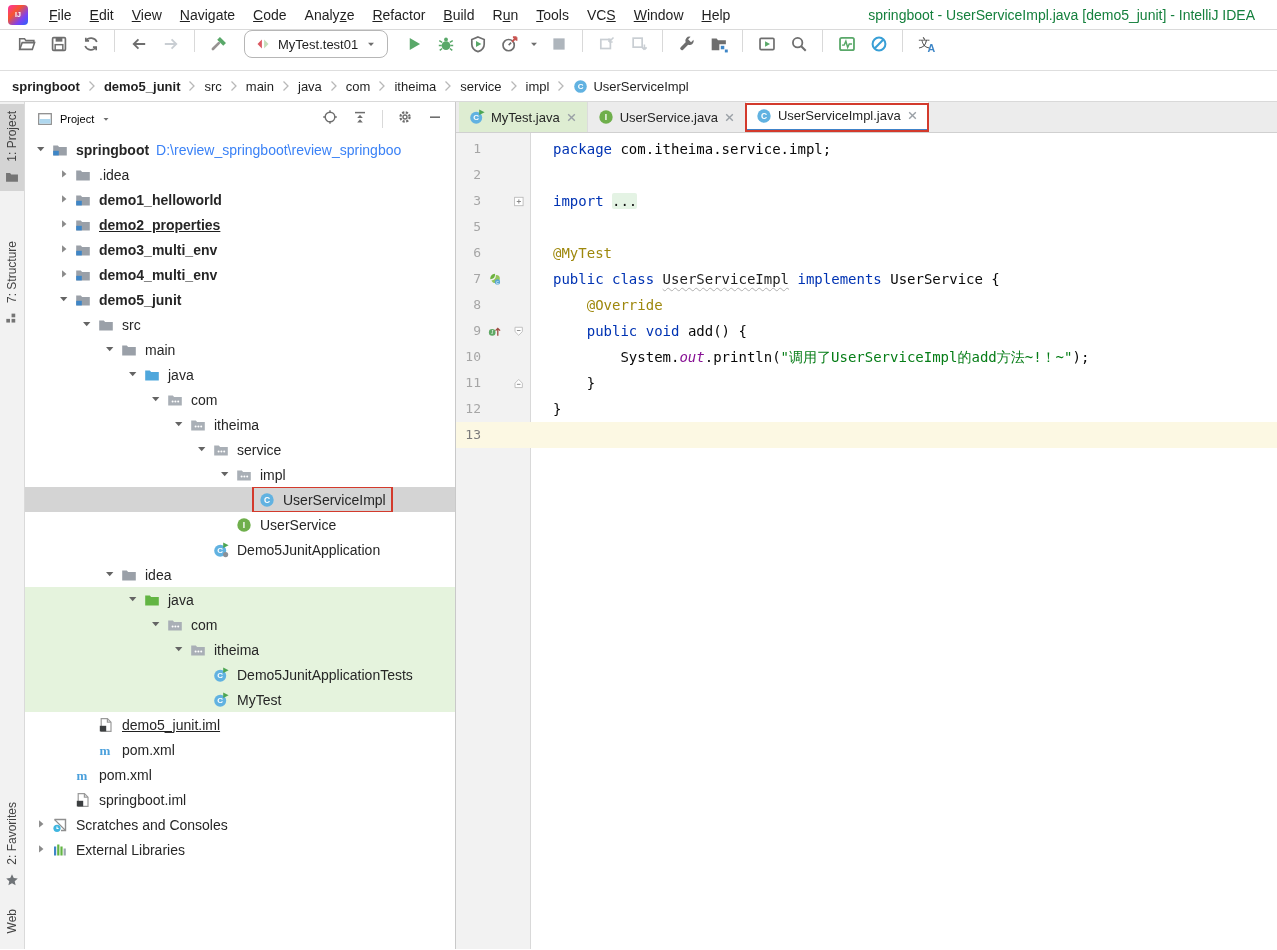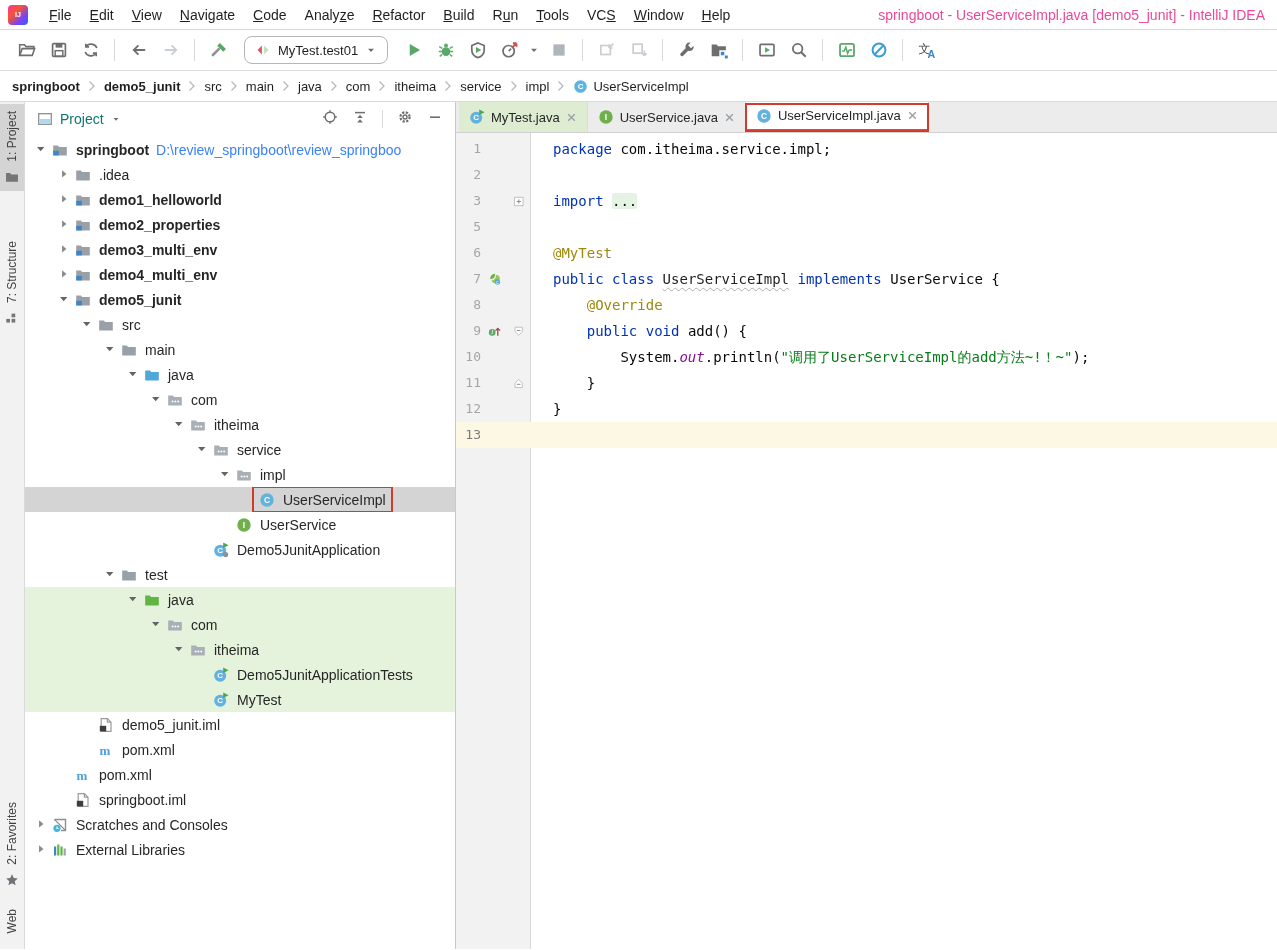--- a/index.html
+++ b/index.html
@@ -7,24 +7,24 @@
        font-family:"Liberation Sans",sans-serif;font-size:14px;}
   .icon{display:inline-flex;align-items:center;justify-content:center;line-height:0}
 
   
   .titlebar{height:30px;display:flex;align-items:center;padding-left:8px;
             border-bottom:1px solid #dadada;box-sizing:border-box;background:#fff}
   .logo{width:20px;height:20px;border-radius:4px;flex:none;margin-right:12px;
         background:linear-gradient(135deg,#fc31a8 0%,#f7542e 35%,#7a42f4 70%,#2a65f8 100%);
         color:#fff;font-size:7px;font-weight:bold;display:flex;align-items:center;justify-content:center}
   .menu-item{padding:0 9px;font-size:14px;cursor:default;white-space:nowrap}
-  .win-title{margin-left:auto;margin-right:12px;color:#ec4899;font-size:14px;white-space:nowrap}
+  .win-title{margin-left:auto;margin-right:22px;color:#15803d;font-size:14px;white-space:nowrap}
 
   
-  .toolbar{height:41px;display:flex;align-items:center;padding-left:12px;gap:3px;
+  .toolbar{height:41px;display:flex;align-items:flex-start;padding-left:12px;gap:3px;
            border-bottom:1px solid #dedede;box-sizing:border-box;background:#fff}
   .tb-btn{width:29px;height:28px;display:flex;align-items:center;justify-content:center;border-radius:3px}
   .tb-sep{width:1px;height:22px;background:#d9d9d9;margin:0 6px;flex:none}
   .run-config{display:flex;align-items:center;border:1px solid #b6b6b6;border-radius:8px;
               height:26px;padding:0 10px;margin:0 8px;gap:7px;background:#fff}
   .run-config .rc-label{font-size:13px;color:#1f1f1f}
 
   
   .breadcrumbs{height:31px;display:flex;align-items:center;padding-left:10px;gap:6px;
                font-size:13px;border-bottom:1px solid #d9d9d9;box-sizing:border-box;background:#fff}
@@ -36,21 +36,21 @@
   .stripe{width:25px;flex:none;background:#f2f2f2;border-right:1px solid #dadada;
           position:relative;box-sizing:border-box}
   .stripe-block{position:absolute;left:0;width:24px;display:flex;flex-direction:column;
                 align-items:center;gap:8px;padding:7px 0}
   .stripe-block.active{background:#d4d4d4}
   .vlabel{writing-mode:vertical-rl;transform:rotate(180deg);font-size:12px;color:#424242;white-space:nowrap}
 
   .project{width:431px;flex:none;display:flex;flex-direction:column;background:#fff;
            border-right:1px solid #c9c9c9;box-sizing:border-box}
   .pheader{height:33px;flex:none;display:flex;align-items:center;padding:0 12px 0 12px;gap:7px}
-  .pheader .ptitle{font-size:14px;color:#0f766e}
+  .pheader .ptitle{font-size:11px;color:#000000}
   .ph-right{margin-left:auto;display:flex;align-items:center;gap:14px}
   .ph-sep{width:1px;height:18px;background:#d9d9d9}
   .ptree{flex:1;overflow:hidden;font-size:14px;padding-top:2px}
   .trow{height:25px;display:flex;align-items:center;white-space:nowrap;overflow:hidden}
   .trow.selected{background:#d4d4d4}
   .trow.green{background:#e5f3dd}
   .trow.yellow{background:#f9f7df}
   .t-arrow{width:13px;flex:none;display:flex;justify-content:center}
   .ticon{width:16px;height:16px;margin:0 8px 0 4px;flex:none}
   .tcontent{position:relative;display:flex;align-items:center;height:25px}
@@ -516,21 +516,21 @@
             <span class="tcontent">
               <span class="icon ticon">
                 <svg width="16" height="16" viewBox="0 0 16 16">
                   <path d="M1.2 13.4 V3.4 h4.6 l1.3 1.7 h7.7 v8.3 z" fill="#9AA0A8"></path>
                   <rect x="1.2" y="8.8" width="5.6" height="4.6" fill="#3E86C7"></rect>
                 </svg>
               </span>
               <span class="tlabel">demo1_helloworld</span>
             </span>
           </div>
-          <div class="trow bold" style="padding-left: 33px;">
+          <div class="trow bold" style="padding-left: 33px; text-decoration: underline;">
             <span class="t-arrow">
               <span class="icon">
                 <svg width="13" height="13" viewBox="0 0 16 16">
                   <path d="M5 2.8 v9 L10.4 7.3 z" fill="#8a8a8a"></path>
                 </svg>
               </span>
             </span>
             <span class="tcontent">
               <span class="icon ticon">
                 <svg width="16" height="16" viewBox="0 0 16 16">
@@ -772,21 +772,21 @@
                   <path d="M2.5 4.8 h9 L7 10.2 z" fill="#646464"></path>
                 </svg>
               </span>
             </span>
             <span class="tcontent">
               <span class="icon ticon">
                 <svg width="16" height="16" viewBox="0 0 16 16">
                   <path d="M1.2 13.4 V3.4 h4.6 l1.3 1.7 h7.7 v8.3 z" fill="#9AA0A8"></path>
                 </svg>
               </span>
-              <span class="tlabel">test</span>
+              <span class="tlabel">idea</span>
             </span>
           </div>
           <div class="trow green" style="padding-left: 102px;">
             <span class="t-arrow">
               <span class="icon">
                 <svg width="13" height="13" viewBox="0 0 16 16">
                   <path d="M2.5 4.8 h9 L7 10.2 z" fill="#646464"></path>
                 </svg>
               </span>
             </span>
@@ -858,21 +858,21 @@
               <span class="icon ticon">
                 <svg width="16" height="16" viewBox="0 0 16 16">
                   <circle cx="7.2" cy="8.8" r="6" fill="#61B2E1"></circle>
                   <text x="7.2" y="11.4" font-size="8" font-weight="bold" text-anchor="middle" fill="#fff" font-family="Liberation Sans,sans-serif">C</text>
                   <path d="M10.2 0.6 L15.6 3.3 L10.2 6 z" fill="#4DA652"></path>
                 </svg>
               </span>
               <span class="tlabel">MyTest</span>
             </span>
           </div>
-          <div class="trow" style="padding-left: 56px;">
+          <div class="trow" style="padding-left: 56px; text-decoration: underline;">
             <span class="t-arrow"></span>
             <span class="tcontent">
               <span class="icon ticon">
                 <svg width="16" height="16" viewBox="0 0 16 16">
                   <path d="M3.2 1.6 h6.2 L13 5.2 V14.4 H3.2 z" fill="#fff" stroke="#9a9a9a" stroke-width="1.2"></path>
                   <path d="M9.4 1.6 V5.2 H13" fill="none" stroke="#9a9a9a" stroke-width="1.2"></path>
                   <rect x="1.8" y="8.8" width="6.4" height="5.6" fill="#3C3F41"></rect>
                 </svg>
               </span>
               <span class="tlabel">demo5_junit.iml</span>

